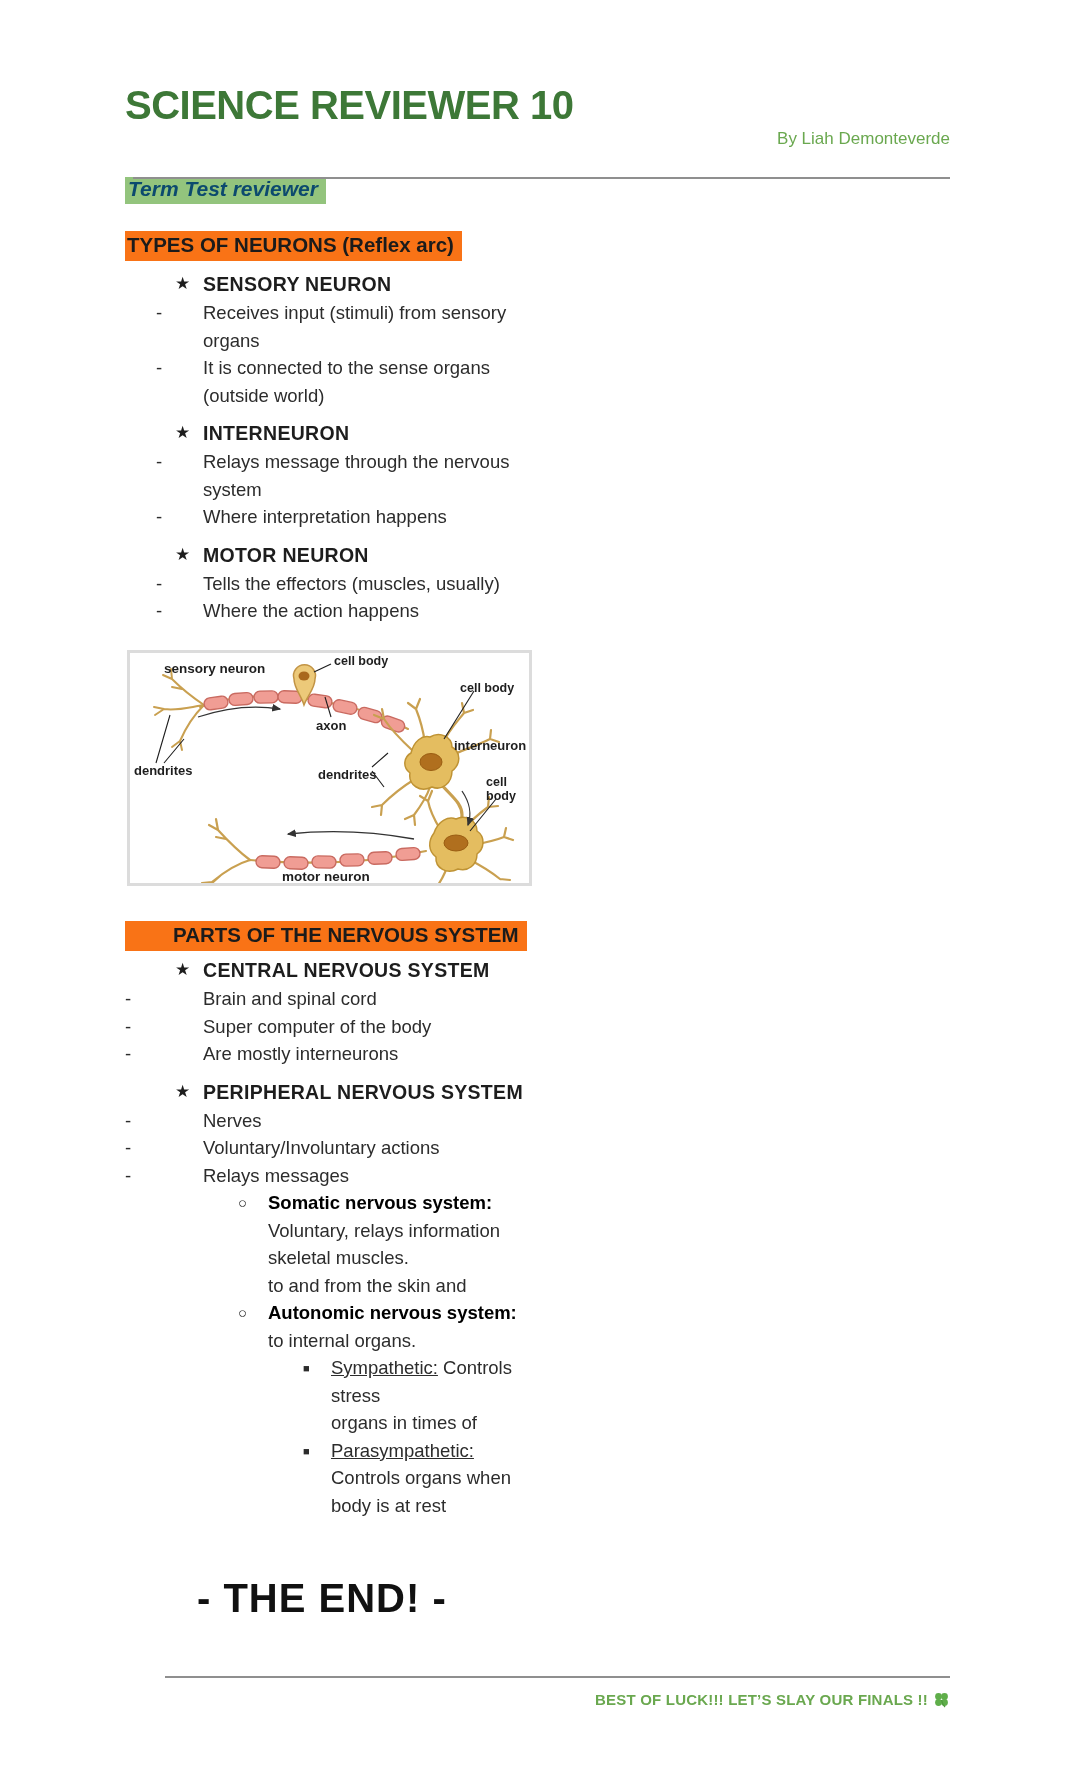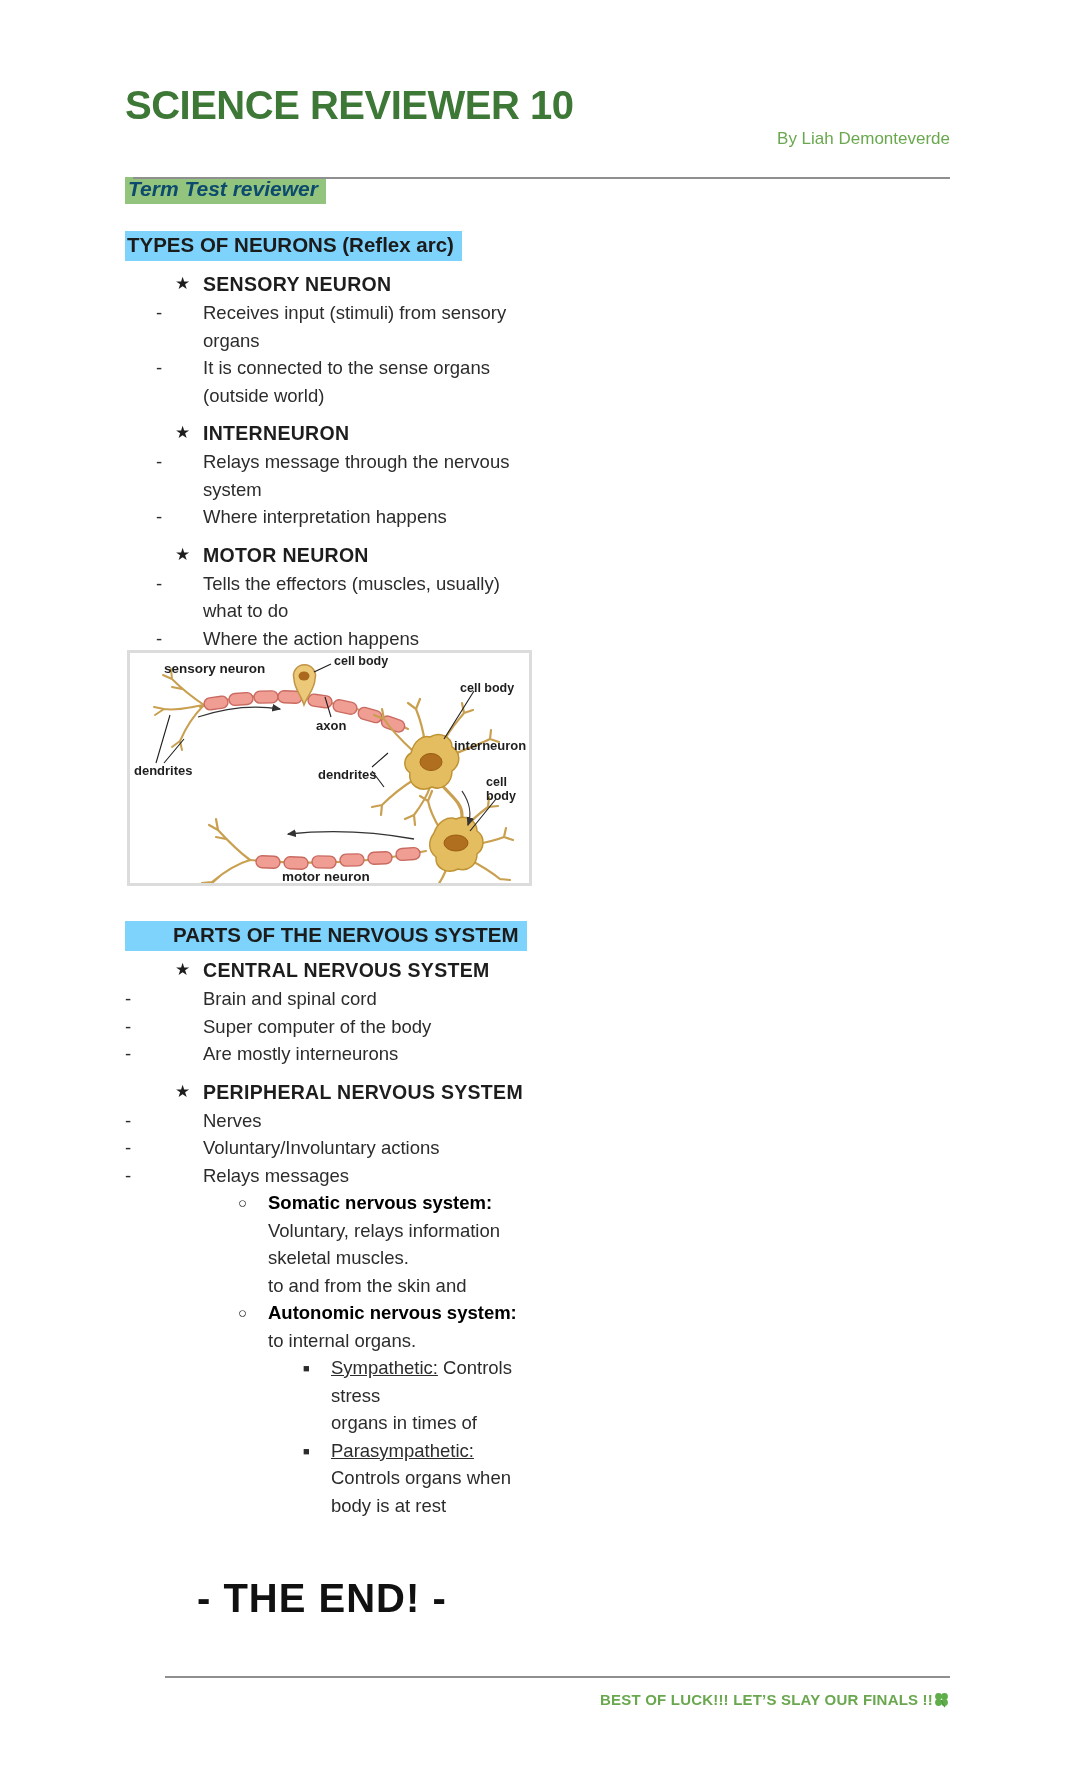--- a/index.html
+++ b/index.html
@@ -9,21 +9,21 @@
   .doc-title{position:absolute;left:125px;top:84px;font-size:40px;line-height:42px;
              font-weight:800;letter-spacing:-0.5px;color:#3d7837;white-space:nowrap;}
   .doc-subtitle{position:absolute;left:125px;top:133px;display:inline-block;background:#93c47d;
              color:#0c4a6e;font-size:21px;font-weight:700;font-style:italic;
              padding:0 8px 3px 3px;white-space:nowrap;margin-top:44px;}
   .byline{position:absolute;right:130px;top:129px;font-size:17px;color:#6aa84f;white-space:nowrap;}
   .hrule{position:absolute;height:2px;background:#8f8f8f;}
   .hrule.top{left:133px;width:817px;top:177px;}
   .hrule.bottom{left:165px;width:785px;top:1676px;}
 
-  .sec-heading{position:absolute;left:125px;display:inline-block;background:#7dd3fc;color:#1b1b1b;
+  .sec-heading{position:absolute;left:125px;display:inline-block;background:#f97316;color:#1b1b1b;
              font-size:20.5px;font-weight:700;padding:2px 8px 4px 2px;white-space:nowrap;}
   .sec-heading.s1{top:231px;}
   .sec-heading.s2{top:921px;padding-left:48px;}
 
   .list{position:absolute;left:125px;width:480px;}
   .list.s1{top:260px;}
   .list.s2{top:946px;}
 
   .row{position:relative;font-size:18.5px;line-height:27.5px;color:#2c2c2c;white-space:nowrap;}
   .row .mk{position:absolute;top:0;}
@@ -42,21 +42,21 @@
   .seg-u{text-decoration:underline;}
 
   .figure{position:absolute;left:127px;top:650px;width:405px;height:236px;background:#ffffff;
           border:3px solid #dcdcdc;box-sizing:border-box;}
   .figure svg{display:block;}
   .fig-label{font-family:"Liberation Sans",sans-serif;font-weight:700;fill:#1e1e1e;}
 
   .the-end{position:absolute;left:197px;top:1576px;font-size:40px;font-weight:800;
            letter-spacing:1px;color:#111111;white-space:nowrap;}
   .footer{position:absolute;right:130px;top:1691px;font-size:15px;font-weight:700;color:#6aa84f;
-          white-space:nowrap;display:flex;align-items:center;letter-spacing:0.2px;}
+          white-space:nowrap;display:flex;align-items:center;gap:5px;letter-spacing:0.2px;}
   .footer svg{display:block;}
 </style>
 </head>
 <body>
 
 <div class="page">
 
   <div class="doc-title">SCIENCE REVIEWER 10</div>
   <div class="doc-subtitle">Term Test reviewer</div>
   <div class="byline">By Liah Demonteverde</div>
@@ -68,21 +68,20 @@
       <div class="row dash"><span class="mk">-</span><span>Receives input (stimuli) from sensory</span></div>
       <div class="row dash cont"><span>organs</span></div>
       <div class="row dash"><span class="mk">-</span><span>It is connected to the sense organs</span></div>
       <div class="row dash cont"><span>(outside world)</span></div>
       <div class="row star"><span class="mk">★</span><span>INTERNEURON</span></div>
       <div class="row dash"><span class="mk">-</span><span>Relays message through the nervous</span></div>
       <div class="row dash cont"><span>system</span></div>
       <div class="row dash"><span class="mk">-</span><span>Where interpretation happens</span></div>
       <div class="row star"><span class="mk">★</span><span>MOTOR NEURON</span></div>
       <div class="row dash"><span class="mk">-</span><span>Tells the effectors </span><span class="seg-i">(muscles, usually)</span></div>
-      <div class="row dash cont"><span>what to do</span></div>
       <div class="row dash"><span class="mk">-</span><span>Where the action happens</span></div>
     </div>
 
   <div class="figure">
     <svg width="399" height="230" viewBox="0 0 399 230">
       <defs>
         <marker id="arr" markerWidth="8" markerHeight="8" refX="6" refY="3" orient="auto">
           <path d="M0,0 L7,3 L0,6 Z" fill="#333"></path>
         </marker>
       </defs>

